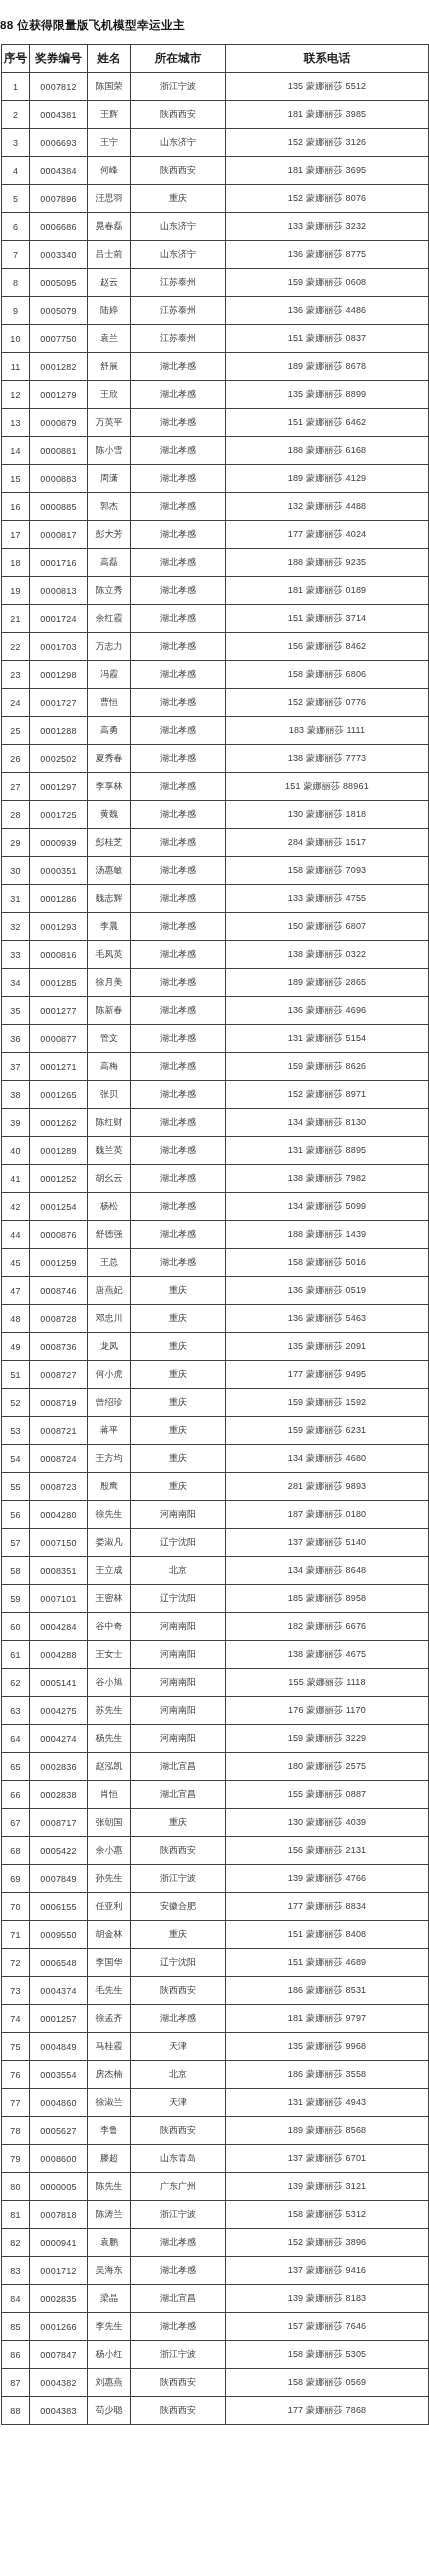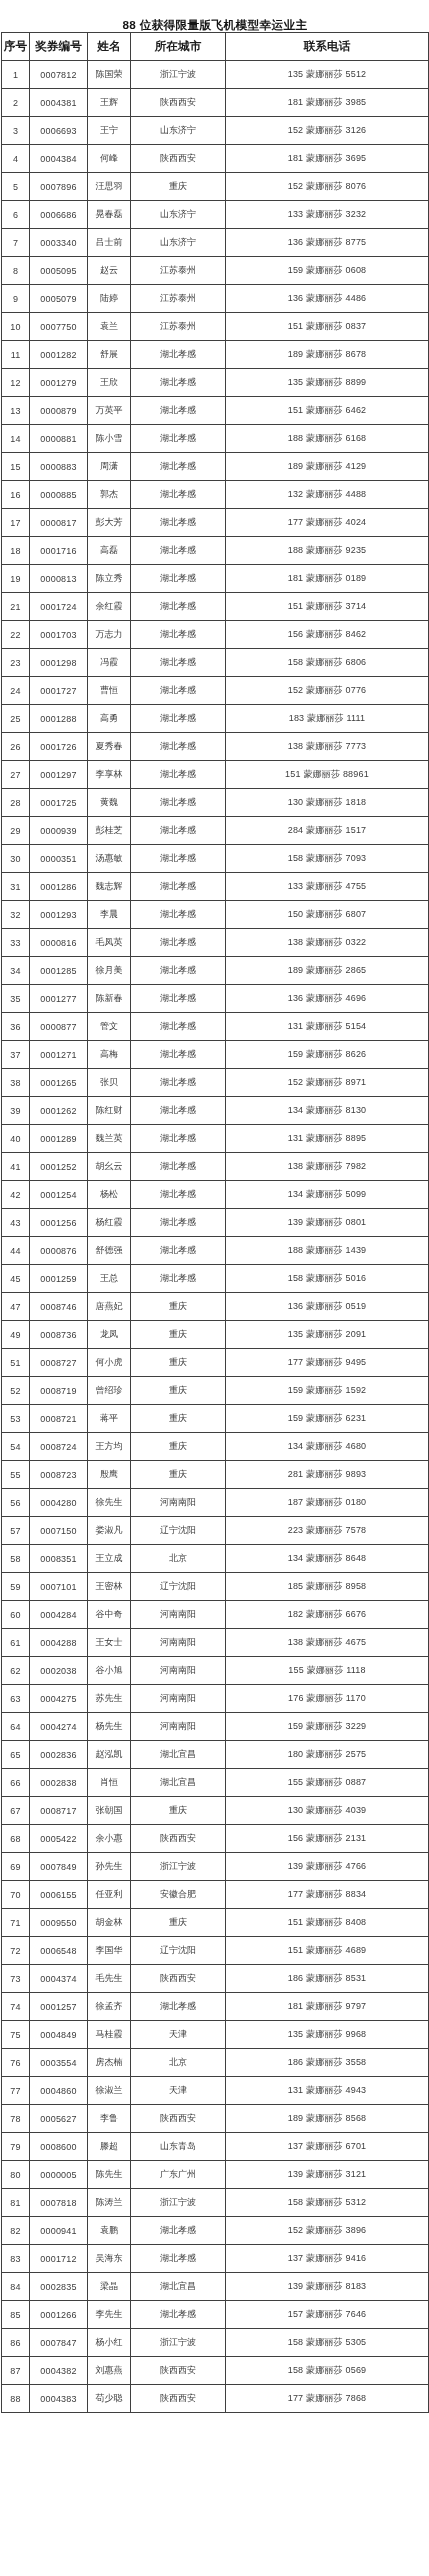--- a/index.html
+++ b/index.html
@@ -1,27 +1,27 @@
 <!DOCTYPE html>
 <html style="font-size:9.8px"><head>
 <meta charset="utf-8">
 <style>
   html,body { margin:0; padding:0; background:#ffffff; }
   body { font-family:"Liberation Sans","DejaVu Sans",sans-serif; }
   .page { width:430px; height:2576px; background:#ffffff; overflow:hidden; }
   .title-bar {
-    height:32px; display:flex; align-items:center; justify-content:center;
+    height:32px; display:flex; align-items:center; 
     box-sizing:border-box; padding-top:18px;
   }
   .title-bar .title-text {
     font-size:11.7px; font-weight:700; color:#141414; letter-spacing:0.3px;
   }
   table.winners {
     border-collapse:collapse; table-layout:fixed;
-    width:427px; margin:0 auto; background:#ffffff;border-radius:12px;
+    width:427px; margin:12px auto; background:#ffffff;border-radius:12px;
   }
   table.winners th, table.winners td {
     border:0.9px solid #3f3f3f; text-align:center; vertical-align:middle;
     overflow:hidden; white-space:nowrap; padding:0 1.2px; box-sizing:border-box;
   }
   table.winners th {
     height:28px; font-size:11.7px; font-weight:700; color:#1c1c1c; background:#ffffff;
   }
   table.winners td {
     height:28px; font-size:9px; color:#3c3c3c; font-weight:500;
@@ -221,21 +221,21 @@
   </tr>
         <tr>
     <td class="c-no">25</td>
     <td class="c-ticket">0001288</td>
     <td class="c-name">高勇</td>
     <td class="c-city">湖北孝感</td>
     <td class="c-phone">183 蒙娜丽莎 1111</td>
   </tr>
         <tr>
     <td class="c-no">26</td>
-    <td class="c-ticket">0001726</td>
+    <td class="c-ticket">0002502</td>
     <td class="c-name">夏秀春</td>
     <td class="c-city">湖北孝感</td>
     <td class="c-phone">138 蒙娜丽莎 7773</td>
   </tr>
         <tr>
     <td class="c-no">27</td>
     <td class="c-ticket">0001297</td>
     <td class="c-name">李享林</td>
     <td class="c-city">湖北孝感</td>
     <td class="c-phone">151 蒙娜丽莎 88961</td>
@@ -339,46 +339,46 @@
     <td class="c-phone">138 蒙娜丽莎 7982</td>
   </tr>
         <tr>
     <td class="c-no">42</td>
     <td class="c-ticket">0001254</td>
     <td class="c-name">杨松</td>
     <td class="c-city">湖北孝感</td>
     <td class="c-phone">134 蒙娜丽莎 5099</td>
   </tr>
         <tr>
-    <td class="c-no">43</td>
-    <td class="c-ticket">0001256</td>
-    <td class="c-name">杨红霞</td>
-    <td class="c-city">湖北孝感</td>
-    <td class="c-phone">139 蒙娜丽莎 0801</td>
-  </tr>
-        <tr>
     <td class="c-no">44</td>
     <td class="c-ticket">0000876</td>
     <td class="c-name">舒德强</td>
     <td class="c-city">湖北孝感</td>
     <td class="c-phone">188 蒙娜丽莎 1439</td>
   </tr>
         <tr>
     <td class="c-no">45</td>
     <td class="c-ticket">0001259</td>
     <td class="c-name">王总</td>
     <td class="c-city">湖北孝感</td>
     <td class="c-phone">158 蒙娜丽莎 5016</td>
   </tr>
         <tr>
     <td class="c-no">47</td>
     <td class="c-ticket">0008746</td>
     <td class="c-name">唐燕妃</td>
     <td class="c-city">重庆</td>
     <td class="c-phone">136 蒙娜丽莎 0519</td>
+  </tr>
+        <tr>
+    <td class="c-no">48</td>
+    <td class="c-ticket">0008728</td>
+    <td class="c-name">邓忠川</td>
+    <td class="c-city">重庆</td>
+    <td class="c-phone">136 蒙娜丽莎 5463</td>
   </tr>
         <tr>
     <td class="c-no">49</td>
     <td class="c-ticket">0008736</td>
     <td class="c-name">龙凤</td>
     <td class="c-city">重庆</td>
     <td class="c-phone">135 蒙娜丽莎 2091</td>
   </tr>
         <tr>
     <td class="c-no">51</td>
@@ -420,21 +420,21 @@
     <td class="c-ticket">0004280</td>
     <td class="c-name">徐先生</td>
     <td class="c-city">河南南阳</td>
     <td class="c-phone">187 蒙娜丽莎 0180</td>
   </tr>
         <tr>
     <td class="c-no">57</td>
     <td class="c-ticket">0007150</td>
     <td class="c-name">娄淑凡</td>
     <td class="c-city">辽宁沈阳</td>
-    <td class="c-phone">223 蒙娜丽莎 7578</td>
+    <td class="c-phone">137 蒙娜丽莎 5140</td>
   </tr>
         <tr>
     <td class="c-no">58</td>
     <td class="c-ticket">0008351</td>
     <td class="c-name">王立成</td>
     <td class="c-city">北京</td>
     <td class="c-phone">134 蒙娜丽莎 8648</td>
   </tr>
         <tr>
     <td class="c-no">59</td>
@@ -452,21 +452,21 @@
   </tr>
         <tr>
     <td class="c-no">61</td>
     <td class="c-ticket">0004288</td>
     <td class="c-name">王女士</td>
     <td class="c-city">河南南阳</td>
     <td class="c-phone">138 蒙娜丽莎 4675</td>
   </tr>
         <tr>
     <td class="c-no">62</td>
-    <td class="c-ticket">0002038</td>
+    <td class="c-ticket">0005141</td>
     <td class="c-name">谷小旭</td>
     <td class="c-city">河南南阳</td>
     <td class="c-phone">155 蒙娜丽莎 1118</td>
   </tr>
         <tr>
     <td class="c-no">63</td>
     <td class="c-ticket">0004275</td>
     <td class="c-name">苏先生</td>
     <td class="c-city">河南南阳</td>
     <td class="c-phone">176 蒙娜丽莎 1170</td>

